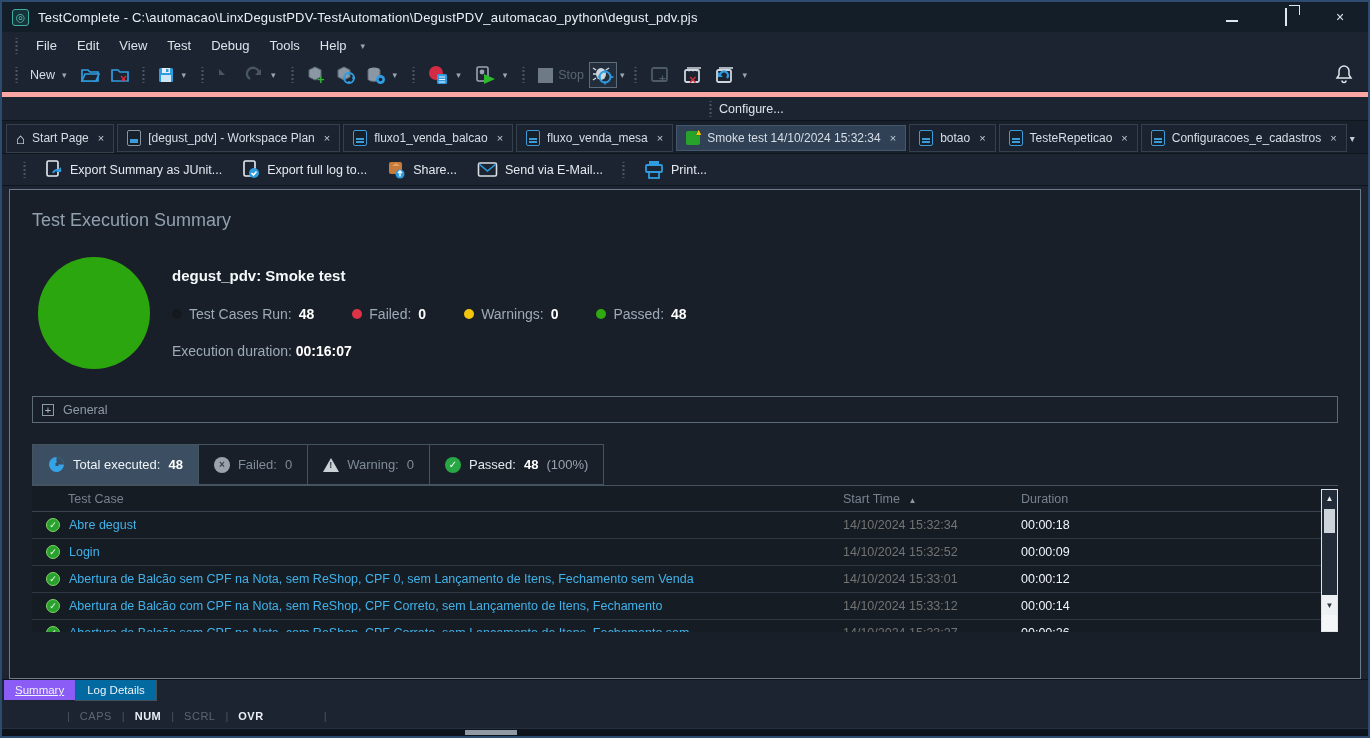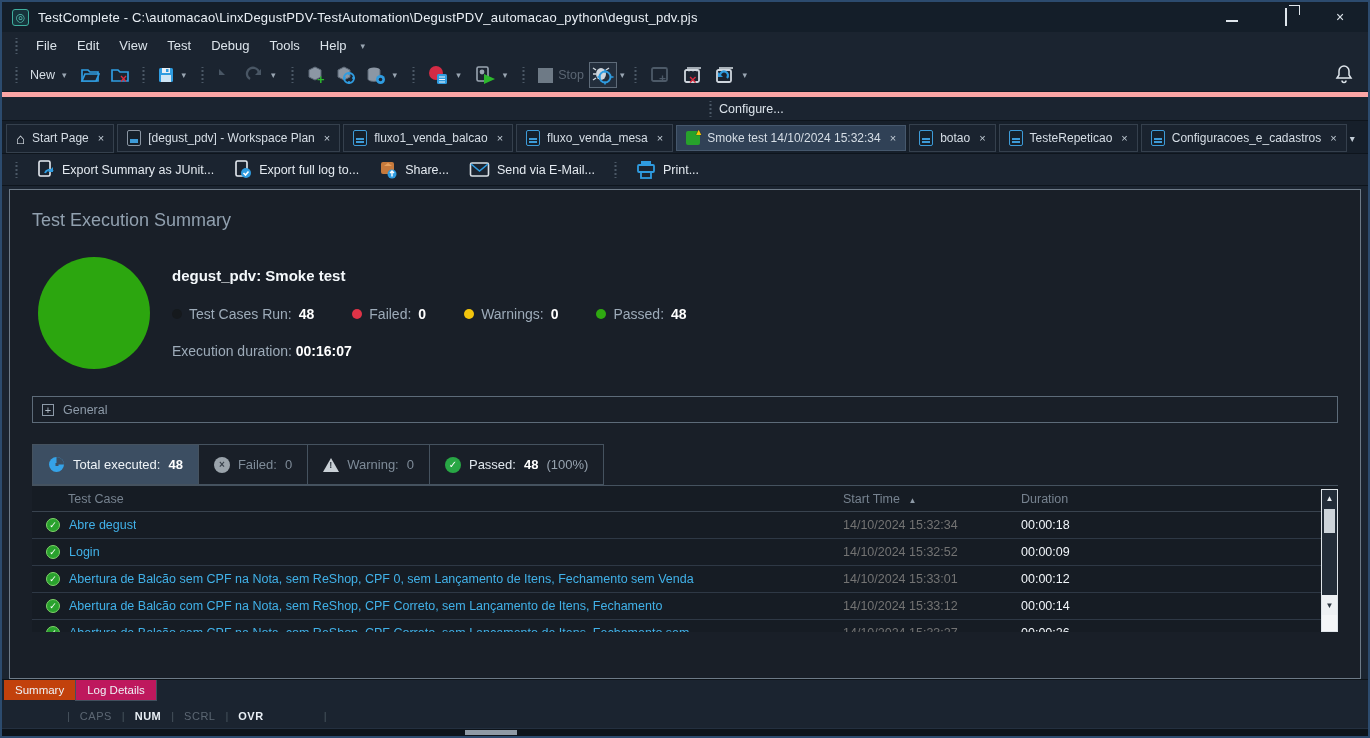--- a/index.html
+++ b/index.html
@@ -49,21 +49,21 @@
   .dtab-close { color:#c3cdd6; font-size:11px; margin-left:2px; }
   .doc-tabs-dd { margin-left:auto; color:#c3cdd6; font-size:10px; padding-right:10px; }
   .script-icon { width:14px; height:16px; border:1.5px solid #3d9bd8; border-radius:2px; position:relative; background:#15202b; }
   .script-icon:before { content:""; position:absolute; left:2px; right:2px; top:7px; height:1.5px; background:#3d9bd8; box-shadow:0 3px 0 #3d9bd8; }
   .home-glyph { color:#e8eef4; font-size:15px; }
   .log-icon { width:14px; height:14px; background:#27a22b; border-radius:2px; position:relative; }
   .log-icon:before { content:"▲"; position:absolute; right:-3px; top:-4px; color:#f5c60a; font-size:9px; text-shadow:0 0 1px #000; }
   .plan-icon { width:14px; height:16px; border:1.5px solid #8a95a2; border-radius:2px; position:relative; background:#15202b; }
   .plan-icon:before { content:""; position:absolute; left:2px; right:2px; bottom:2px; height:4px; background:#3d9bd8; }
   
-  .export-bar { height:33px; display:flex; align-items:center; gap:4px; padding-left:6px; flex:none; background:#1b2430; border-top:1px solid #0e151d; border-bottom:1px solid #0e151d; }
+  .export-bar { height:33px; display:flex; align-items:center; gap:4px; padding-left:14px; flex:none; background:#1b2430; border-top:1px solid #0e151d; border-bottom:1px solid #0e151d; }
   .exp-btn { display:flex; align-items:center; gap:7px; padding:3px 8px; color:#e4eaf0; font-size:12.5px; white-space:nowrap; }
   
   .main { flex:1; margin:3px 7px 0; border:1px solid #6d7a87; background:#191f28; padding:10px 14px 0; overflow:hidden; display:flex; flex-direction:column; }
   .h1 { color:#91a0af; font-size:18px; font-weight:400; margin:10px 0 0 8px; }
   .summary-row { display:flex; margin:26px 0 0 14px; }
   .pie { width:112px; height:112px; border-radius:50%; flex:none; }
   .summary-info { margin-left:22px; padding-top:10px; }
   .test-name { color:#f4f8fb; font-size:15px; font-weight:bold; }
   .stats-row { display:flex; align-items:center; margin-top:22px; gap:38px; }
   .stat { display:flex; align-items:center; gap:7px; font-size:14px; color:#9dabb9; }
@@ -107,22 +107,22 @@
   .row-dur { width:300px; flex:none; color:#f2f6fa; }
   .vscroll { position:absolute; top:3px; right:0; bottom:0; width:17px; background:#222c38; border:1px solid #dfe5ea; display:flex; flex-direction:column; align-items:center; }
   .vs-btn { width:100%; height:17px; display:flex; align-items:center; justify-content:center; color:#eef2f5; font-size:8px; }
   .vs-thumb { width:11px; height:24px; background:#cdd4da; margin-top:2px; }
   .vs-spacer { flex:1; }
   .vs-btn.bottom { background:#eef1f4; color:#2c3640; height:20px; }
   .vs-white { width:100%; height:16px; background:#f4f6f8; }
   
   .bottom-tabs { height:25px; flex:none; background:#1b2430; border-top:1px solid #0d1319; display:flex; align-items:flex-start; padding-left:2px; }
   .btab { font-size:11.5px; padding:4px 11px; color:#eef3f7; }
-  .btab.active { background:#c2410c; }
-  .btab.inactive { background:#be185d; border:1px solid #42505e; border-top:none; }
+  .btab.active { background:#8b5cf6;text-decoration:underline; }
+  .btab.inactive { background:#0369a1; border:1px solid #42505e; border-top:none; }
   .statusbar { height:24px; flex:none; background:#1b2430; display:flex; align-items:center; padding-left:55px; font-size:11px; }
   .sb-sep { color:#49555f; margin:0 10px; }
   .sb-item { letter-spacing:.5px; }
   .sb-on { color:#e9eff5; font-weight:bold; }
   .sb-off { color:#5c London6773; color:#5c6773; }
   .bottom-sliver { height:8px; flex:none; background:#0d141b; position:relative; border-top:1px solid #243040; }
   .sliver-thumb { position:absolute; left:463px; top:1px; width:52px; height:5px; background:#8f9aa5; }
 </style>
 </head>
 <body>

